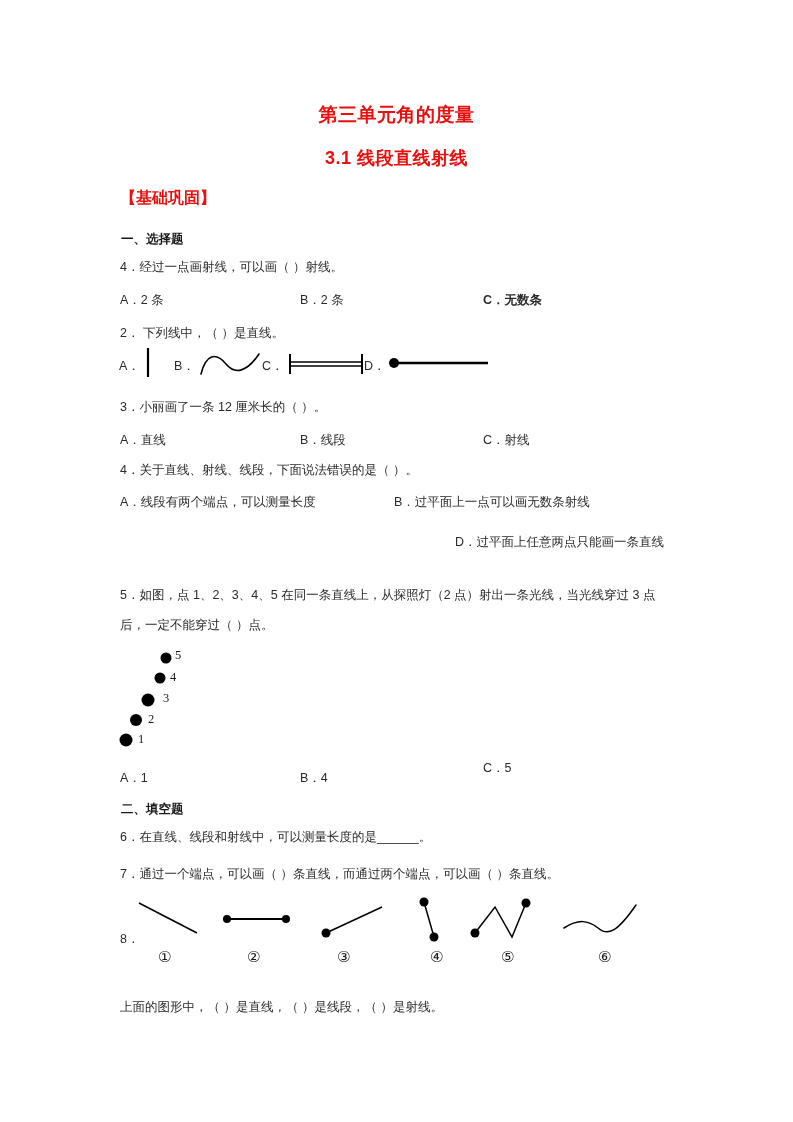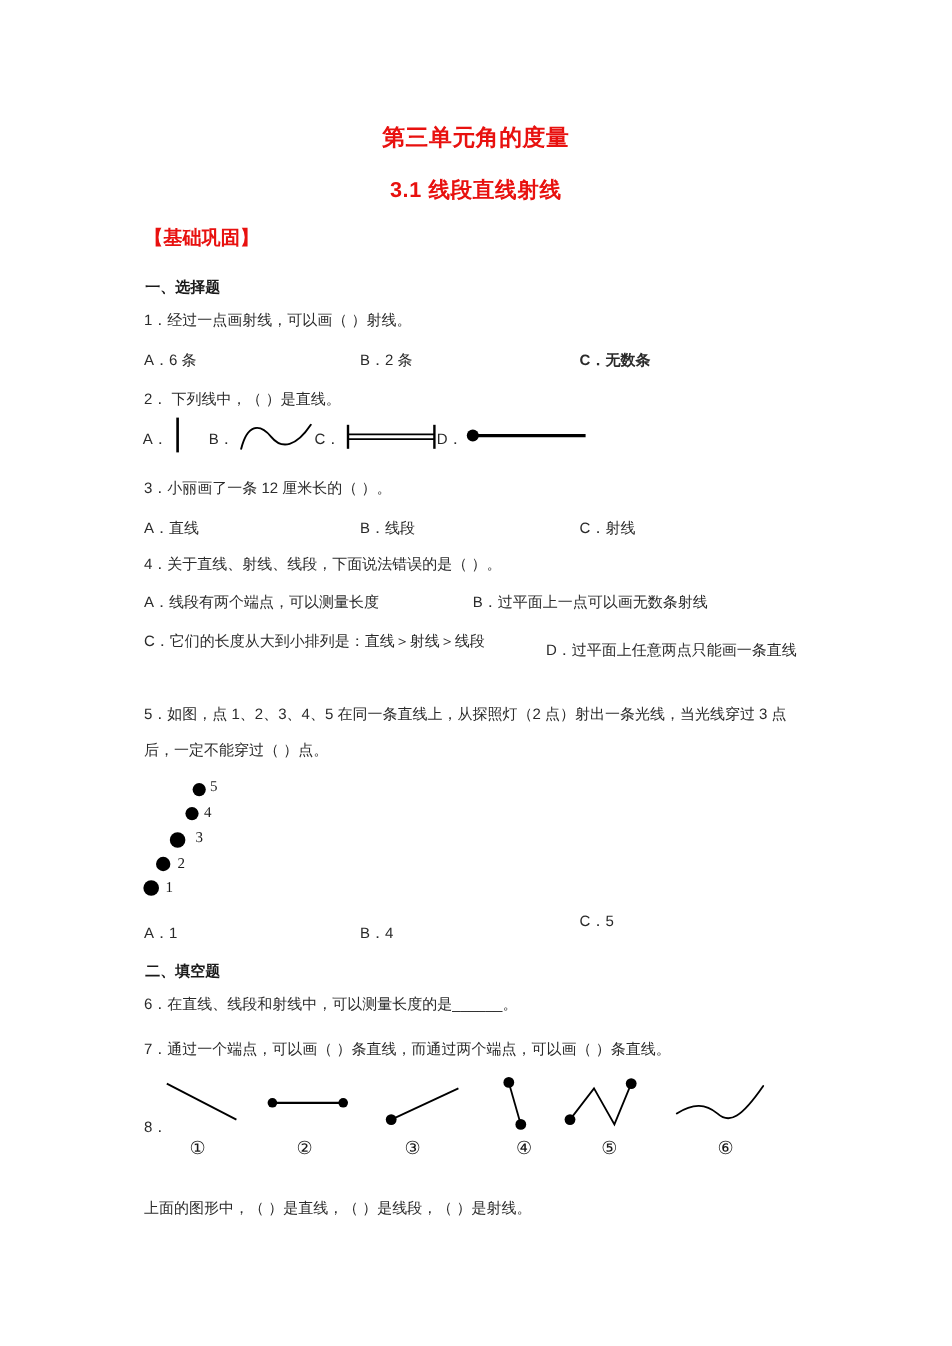--- a/index.html
+++ b/index.html
@@ -101,22 +101,22 @@
 <body>
 
 <div class="page">
 
   <div class="doc-title">第三单元角的度量</div>
   <div class="doc-subtitle">3.1  线段直线射线</div>
   <div class="section-red">【基础巩固】</div>
 
   <div class="section-head" style="top:231px;">一、选择题</div>
 
-  <div class="q" style="top:259px;">1．经过一点画射线，可以画（          ）射线。</div>
-  <div class="opt" style="left:120px; top:292px;">A．6 条</div>
+  <div class="q" style="top:259px;">4．经过一点画射线，可以画（          ）射线。</div>
+  <div class="opt" style="left:120px; top:292px;">A．2 条</div>
   <div class="opt" style="left:300px; top:292px;">B．2 条</div>
   <div class="opt" style="left:483px; top:292px;font-weight:bold;">C．无数条</div>
 
   <div class="q" style="top:325px;">2．        下列线中，（        ）是直线。</div>
 
   <div class="opt" style="left:119px; top:358px;">A．</div>
   <div class="fig" style="left:145px; top:348px;">
     <svg width="14" height="30" viewBox="0 0 14 30">
       <line x1="3" y1="0" x2="3" y2="29" stroke="#000" stroke-width="2.2"></line>
     </svg>
@@ -148,21 +148,20 @@
   </div>
 
   <div class="q" style="top:399px;">3．小丽画了一条 12 厘米长的（          ）。</div>
   <div class="opt" style="left:120px; top:432px;">A．直线</div>
   <div class="opt" style="left:300px; top:432px;">B．线段</div>
   <div class="opt" style="left:483px; top:432px;">C．射线</div>
 
   <div class="q" style="top:462px;">4．关于直线、射线、线段，下面说法错误的是（          ）。</div>
   <div class="opt" style="left:120px; top:494px;">A．线段有两个端点，可以测量长度</div>
   <div class="opt" style="left:394px; top:494px;">B．过平面上一点可以画无数条射线</div>
-  <div class="opt" style="left:120px; top:526px;">C．它们的长度从大到小排列是：直线＞射线＞线段</div>
   <div class="opt" style="left:455px; top:504px;margin-top:30px;">D．过平面上任意两点只能画一条直线</div>
 
   <div class="q wide" style="top:580px; line-height:30px;">5．如图，点 1、2、3、4、5 在同一条直线上，从探照灯（2 点）射出一条光线，当光线穿过 3 点后，一定不能穿过（          ）点。</div>
 
   <div class="fig" style="left:118px; top:648px;">
     <svg width="70" height="104" viewBox="0 0 70 104">
       <circle cx="8" cy="92" r="6.5" fill="#000"></circle>
       <circle cx="18" cy="72" r="6" fill="#000"></circle>
       <circle cx="30" cy="52" r="6.5" fill="#000"></circle>
       <circle cx="42" cy="30" r="5.5" fill="#000"></circle>

